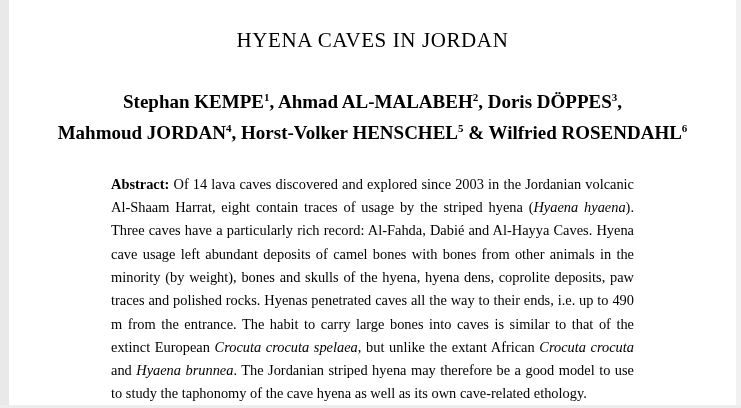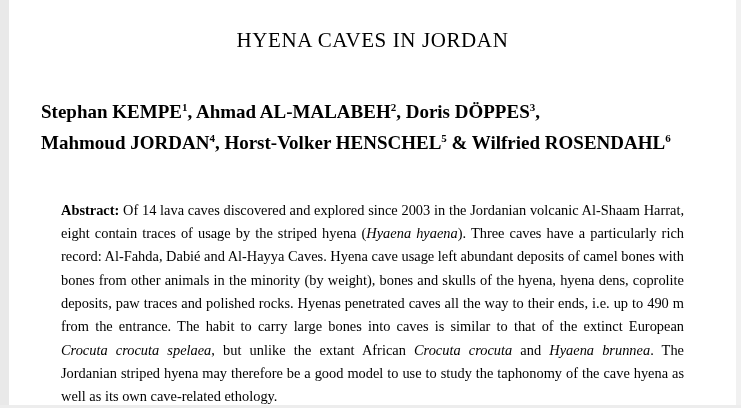--- a/index.html
+++ b/index.html
@@ -42,39 +42,39 @@
   .title {
     text-align: center;
     font-size: 21px;
     letter-spacing: 0.6px;
     font-weight: normal;
     margin: 28px 0 0 0;
     padding: 0 60px;
     font-variant: normal;
   }
   .authors {
-    text-align: left;
+    text-align: center;
     font-size: 19px;
     font-weight: bold;
-    margin-top: 44px;
+    margin-top: 34px;
     line-height: 1.62;
     padding: 0 32px;
   }
   .authors .line {
     display: block;
     white-space: nowrap;
   }
   sup {
     font-size: 11px;
     vertical-align: super;
     line-height: 0;
   }
   .abstract-block {
-    margin-top: 40px;
-    padding: 0 52px;
+    margin-top: 24px;
+    padding: 0 102px;
   }
   .abstract {
     font-size: 14.4px;
     line-height: 1.62;
     text-align: justify;
   }
   .b { font-weight: bold; }
   .i { font-style: italic; }
   .shadow-bottom {
     position: absolute;

